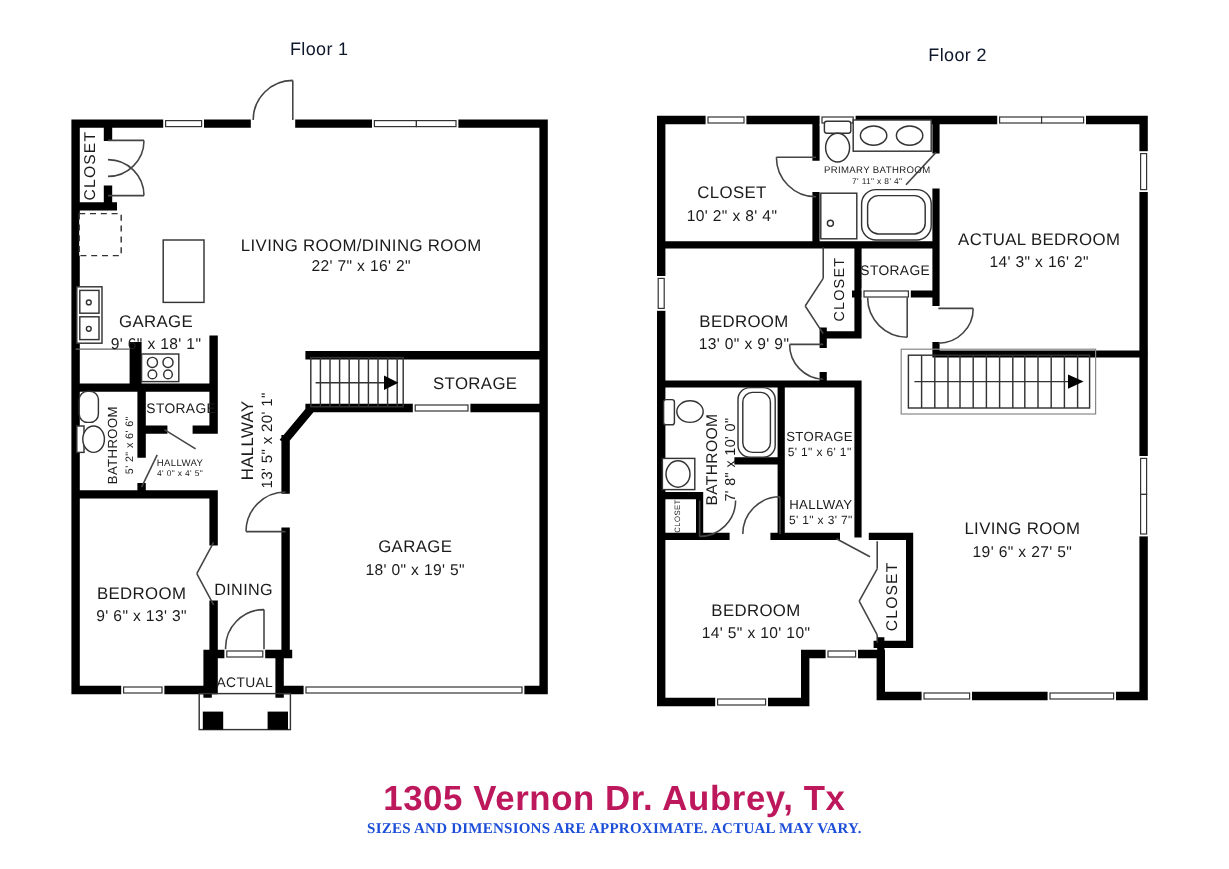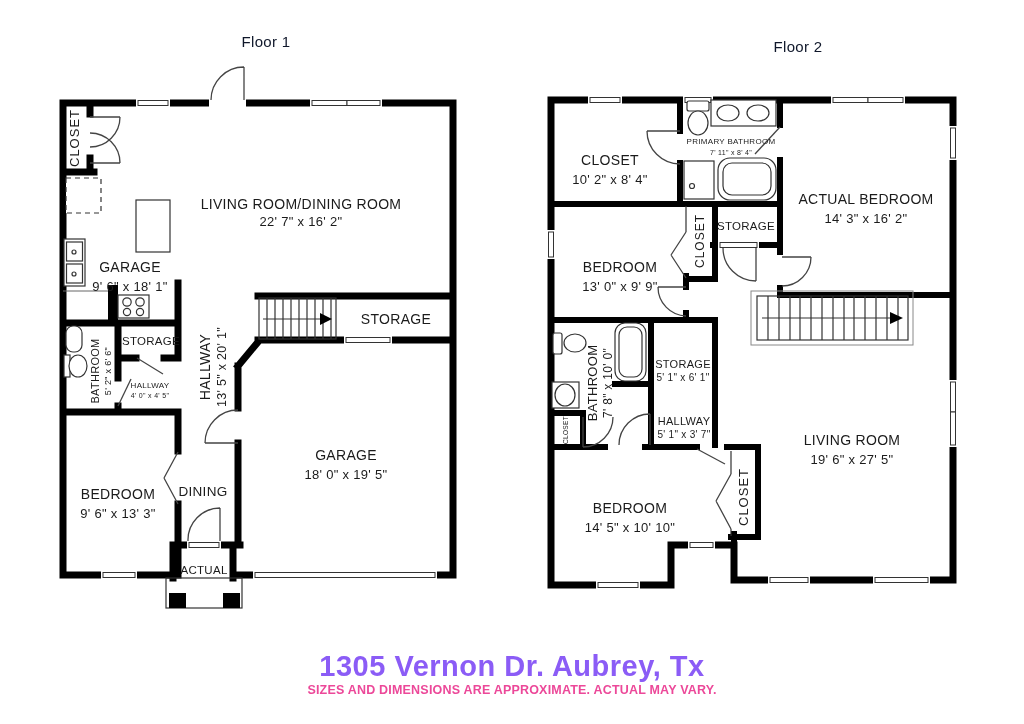--- a/index.html
+++ b/index.html
@@ -3,22 +3,22 @@
 <meta charset="utf-8">
 <style>
   html,body{margin:0;padding:0;background:#fff;}
   #plan{position:relative;width:1024px;height:724px;background:#fff;overflow:hidden;
         font-family:"Liberation Sans",sans-serif;}
   #plan svg{position:absolute;left:0;top:0;}
   .lbl{position:absolute;transform:translate(-50%,-50%);white-space:nowrap;color:#1b1b1b;
        text-align:center;letter-spacing:.3px;line-height:1.25;}
   .v{transform:translate(-50%,-50%) rotate(-90deg);}
   .flr{color:#0f172a;padding-left:32px;}
-  .addr{font-weight:700;color:#8b5cf6;letter-spacing:.5px;}
-  .disc{font-weight:700;color:#ec4899;letter-spacing:.2px;}
+  .addr{font-weight:700;color:#be185d;letter-spacing:.5px;}
+  .disc{font-weight:700;color:#1d4ed8;letter-spacing:.2px;font-family:Liberation Serif, serif;}
 </style>
 </head>
 <body>
 
 <div id="plan">
 
 <svg width="1024" height="724" viewBox="0 0 1024 724">
 
   <g>
     <path d="M63,575 V103 H453 V575 H238 M63,575 H173

